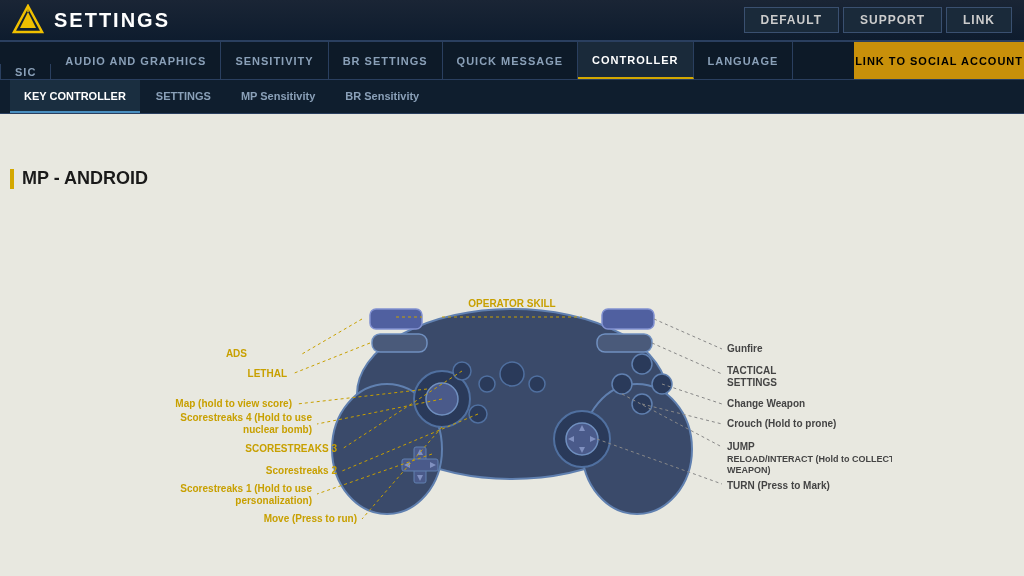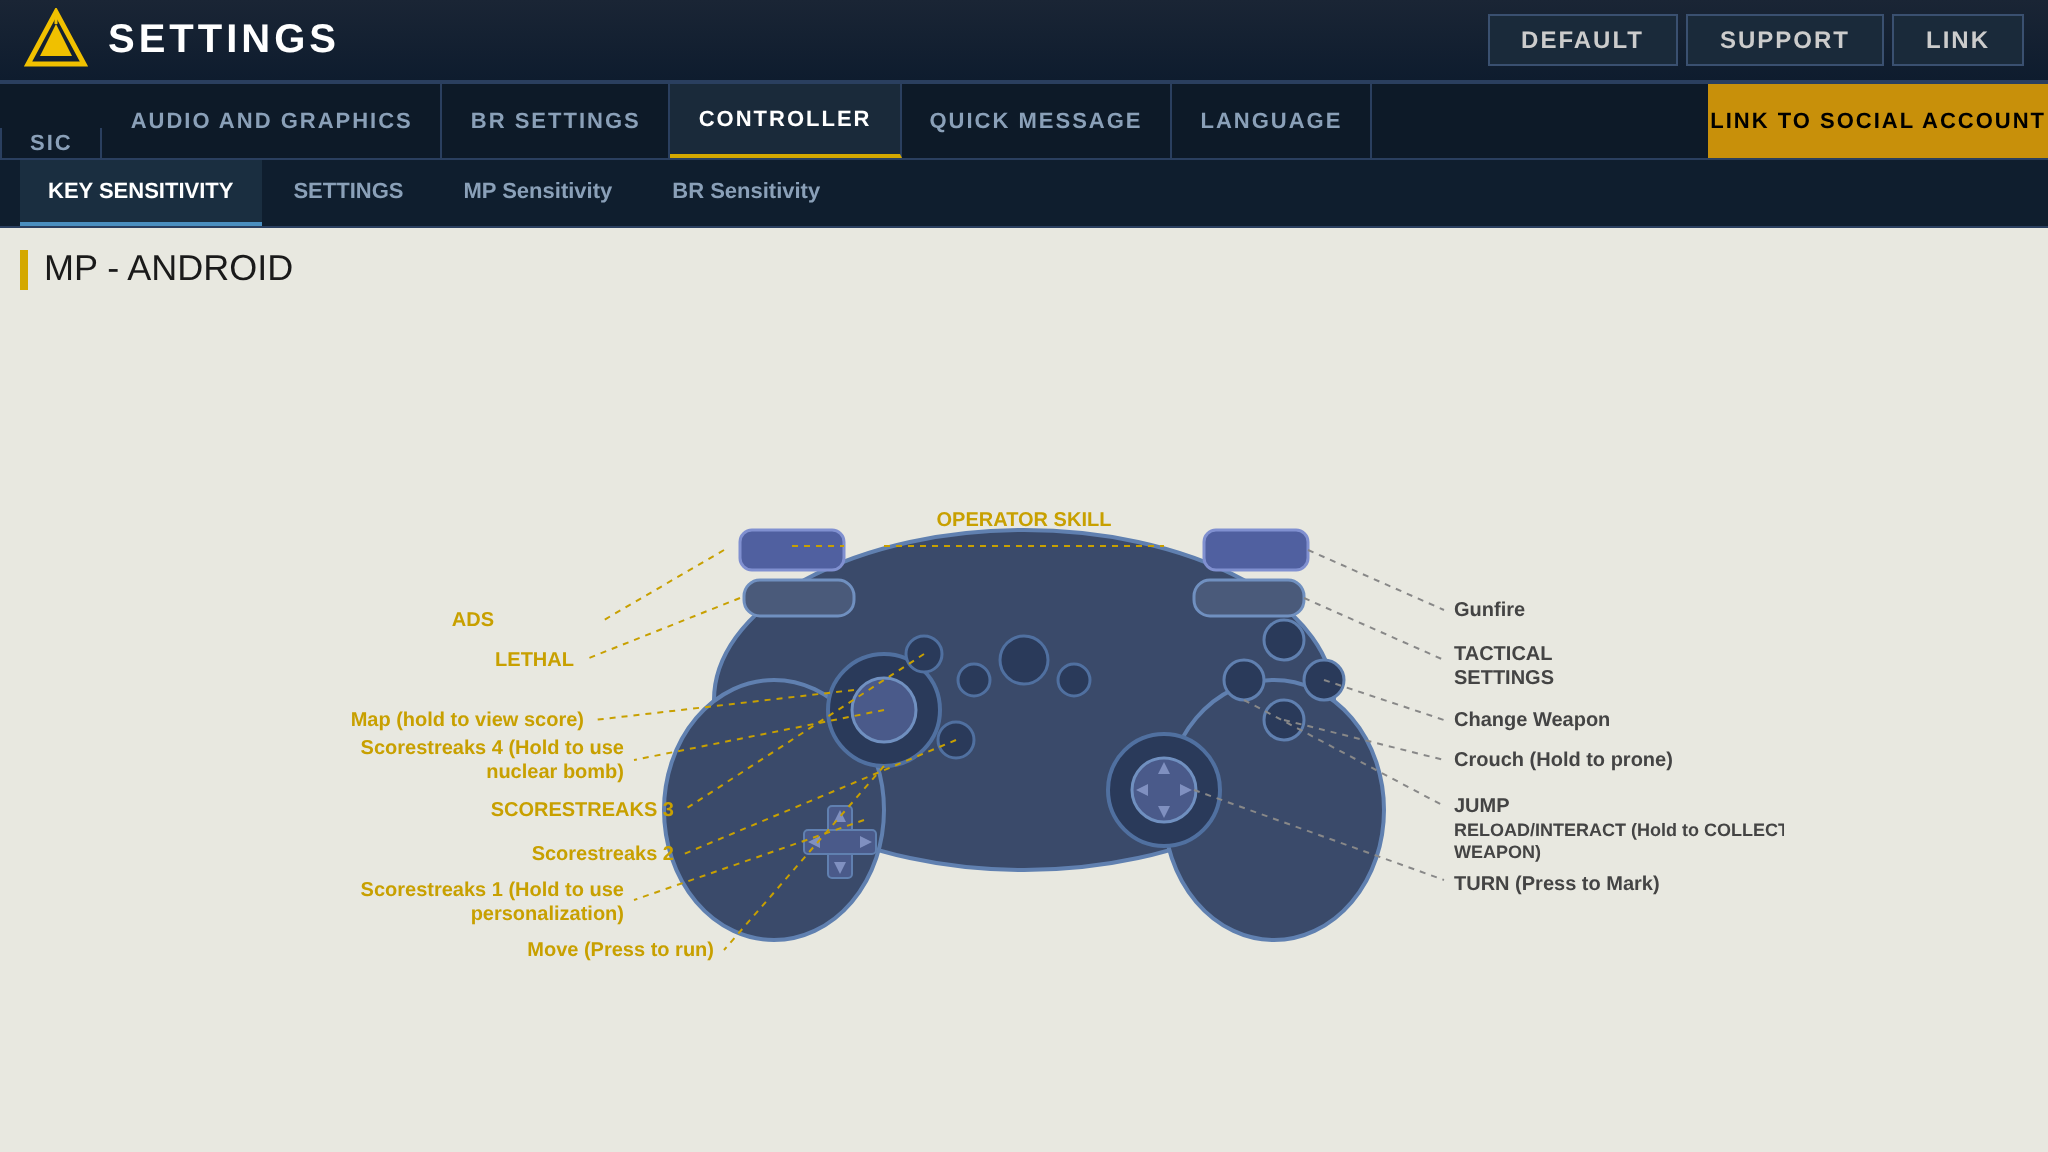--- a/index.html
+++ b/index.html
@@ -118,26 +118,27 @@
     .main-content {
       background: #e8e8e0;
       height: calc(576px - 42px - 38px - 34px);
       overflow-y: auto;
       position: relative;
       padding: 10px;
     }
 
     .section-title {
       font-size: 18px;
-      font-weight: normal;
+      font-weight: bold;
       color: #1a1a1a;
       margin-bottom: 10px;
       display: flex;
       align-items: center;
       gap: 8px;
+      margin-top: 44px;
     }
     .section-title::before {
       content: '';
       display: inline-block;
       width: 4px;
       height: 20px;
       background: #d4a800;
     }
 
     
@@ -167,29 +168,30 @@
   <div class="header-buttons">
     <button class="header-btn">DEFAULT</button>
     <button class="header-btn">SUPPORT</button>
     <button class="header-btn">LINK</button>
   </div>
 </div>
 
 <div class="nav-tabs">
   <div class="nav-tab">SIC</div>
   <div class="nav-tab">AUDIO AND GRAPHICS</div>
+  <div class="nav-tab">SENSITIVITY</div>
   <div class="nav-tab">BR SETTINGS</div>
+  <div class="nav-tab">QUICK MESSAGE</div>
   <div class="nav-tab active">CONTROLLER</div>
-  <div class="nav-tab">QUICK MESSAGE</div>
   <div class="nav-tab">LANGUAGE</div>
   <div class="nav-tab-link">LINK TO SOCIAL ACCOUNT</div>
 </div>
 
 <div class="sub-tabs">
-  <div class="sub-tab active">KEY SENSITIVITY</div>
+  <div class="sub-tab active">KEY CONTROLLER</div>
   <div class="sub-tab">SETTINGS</div>
   <div class="sub-tab">MP Sensitivity</div>
   <div class="sub-tab">BR Sensitivity</div>
 </div>
 
 <div class="main-content">
   <div class="section-title">
     <span>MP - ANDROID</span>
   </div>
 

